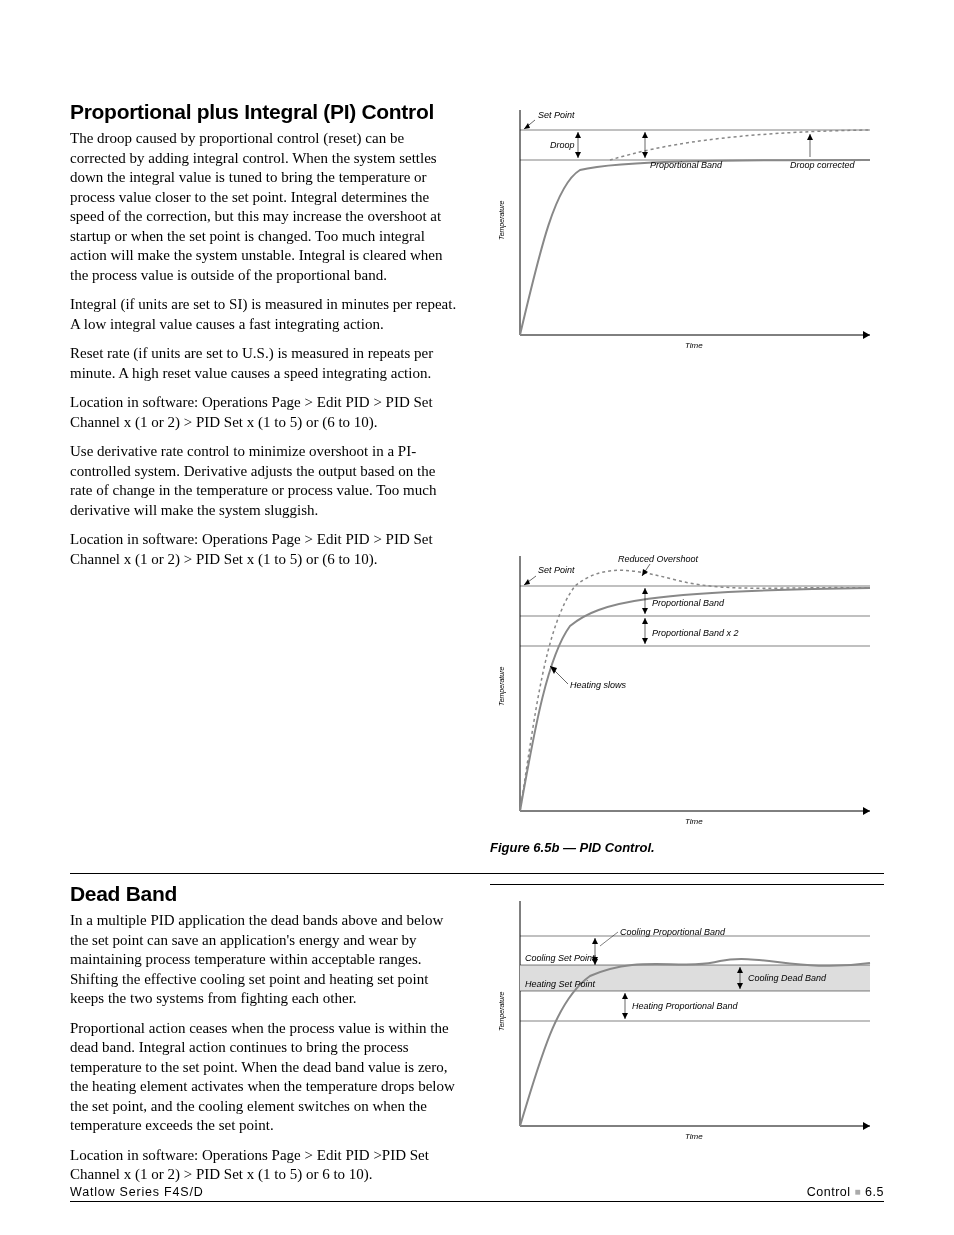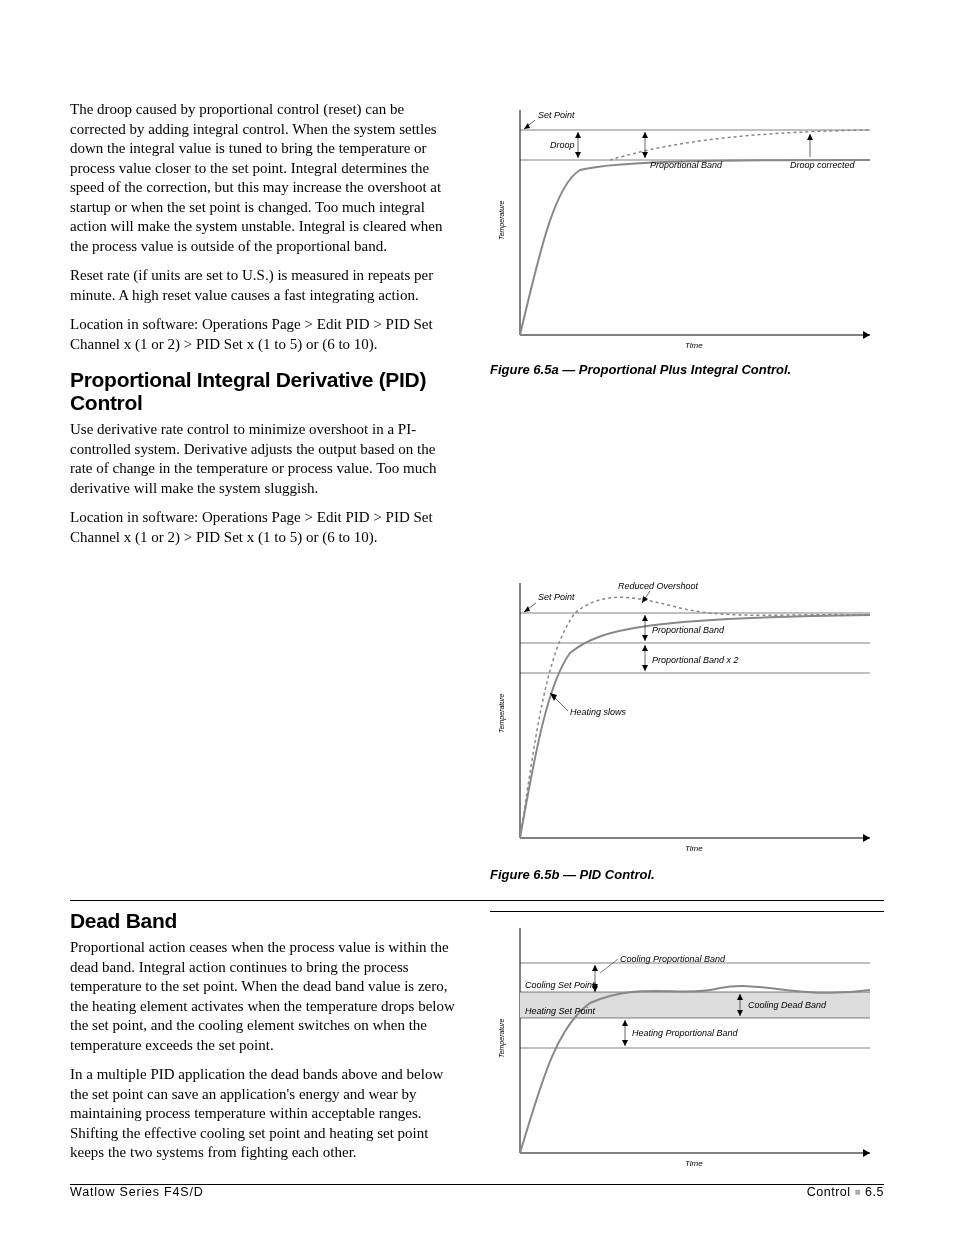--- a/index.html
+++ b/index.html
@@ -81,25 +81,26 @@
   }
   .footer .right { letter-spacing: 0.5px; }
   .footer .sq { color:#aaa; font-size:10px; position:relative; top:-1px; }
   .spacer-mid { height: 188px; }
 </style>
 </head>
 <body>
 
 <div class="two-col">
   <div class="left-col">
+    <h2 class="section">Proportional plus Integral (PI) Control</h2>
     <p>The droop caused by proportional control (reset) can be corrected by adding integral control. When the system settles down the integral value is tuned to bring the temperature or process value closer to the set point. Integral determines the speed of the correction, but this may increase the overshoot at startup or when the set point is changed. Too much integral action will make the system unstable. Integral is cleared when the process value is outside of the proportional band.</p>
-    <p>Reset rate (if units are set to U.S.) is measured in repeats per minute. A high reset value causes a fast integrating action.</p>
+    <p>Integral (if units are set to SI) is measured in minutes per repeat. A low integral value causes a fast integrating action.</p>
+    <p>Reset rate (if units are set to U.S.) is measured in repeats per minute. A high reset value causes a speed integrating action.</p>
     <p>Location in software: Operations Page &gt; Edit PID &gt; PID Set Channel x (1 or 2) &gt; PID Set x (1 to 5) or (6 to 10).</p>
 
-    <h2 class="section" style="margin-top:14px">Proportional Integral Derivative (PID) Control</h2>
     <p>Use derivative rate control to minimize overshoot in a PI-controlled system. Derivative adjusts the output based on the rate of change in the temperature or process value. Too much derivative will make the system sluggish.</p>
     <p>Location in software: Operations Page &gt; Edit PID &gt; PID Set Channel x (1 or 2) &gt; PID Set x (1 to 5) or (6 to 10).</p>
   </div>
 
   <div class="right-col">
     <div class="figbox">
       <svg width="390" height="258" viewBox="0 0 390 258">
 
         <line x1="30" y1="10" x2="30" y2="235" stroke="#000" stroke-width="1"></line>
         <line x1="30" y1="235" x2="380" y2="235" stroke="#000" stroke-width="1"></line>
@@ -127,21 +128,20 @@
         <text x="160" y="68" font-size="9" font-family="Arial">Proportional Band</text>
 
         <text x="300" y="68" font-size="9" font-family="Arial">Droop corrected</text>
         <line x1="320" y1="57" x2="320" y2="34" stroke="#000" stroke-width="0.6"></line>
         <polygon points="320,34 317,40 323,40" fill="#000"></polygon>
 
         <text x="195" y="248" font-size="8" font-family="Arial">Time</text>
         <text x="14" y="140" font-size="7" font-family="Arial" transform="rotate(-90 14 140)">Temperature</text>
       </svg>
     </div>
-    <div class="fig-caption">Figure 6.5a — Proportional Plus Integral Control.</div>
 
     <div class="spacer-mid"></div>
 
     <div class="figbox">
       <svg width="390" height="290" viewBox="0 0 390 290">
         <line x1="30" y1="10" x2="30" y2="265" stroke="#000" stroke-width="1"></line>
         <line x1="30" y1="265" x2="380" y2="265" stroke="#000" stroke-width="1"></line>
         <polygon points="380,265 373,261 373,269" fill="#000"></polygon>
 
         <line x1="30" y1="40" x2="380" y2="40" stroke="#000" stroke-width="0.5"></line>
@@ -180,22 +180,23 @@
     </div>
     <div class="fig-caption">Figure 6.5b — PID Control.</div>
   </div>
 </div>
 
 <hr class="hr" style="margin-top:10px">
 
 <div class="two-col">
   <div class="left-col">
     <h2 class="sub">Dead Band</h2>
+    <p>In a multiple PID application the dead bands above and below the set point can save an application's energy and wear by maintaining process temperature within acceptable ranges. Shifting the effective cooling set point and heating set point keeps the two systems from fighting each other.</p>
     <p>Proportional action ceases when the process value is within the dead band. Integral action continues to bring the process temperature to the set point. When the dead band value is zero, the heating element activates when the temperature drops below the set point, and the cooling element switches on when the temperature exceeds the set point.</p>
-    <p>In a multiple PID application the dead bands above and below the set point can save an application's energy and wear by maintaining process temperature within acceptable ranges. Shifting the effective cooling set point and heating set point keeps the two systems from fighting each other.</p>
+    <p>Location in software: Operations Page &gt; Edit PID &gt;PID Set Channel x (1 or 2) &gt; PID Set x (1 to 5) or 6 to 10).</p>
   </div>
   <div class="right-col">
     <hr class="hr-thin">
     <div class="figbox">
       <svg width="390" height="260" viewBox="0 0 390 260">
         <line x1="30" y1="10" x2="30" y2="235" stroke="#000" stroke-width="1"></line>
         <line x1="30" y1="235" x2="380" y2="235" stroke="#000" stroke-width="1"></line>
         <polygon points="380,235 373,231 373,239" fill="#000"></polygon>
 
         <rect x="30" y="74" width="350" height="26" fill="#ddd"></rect>

